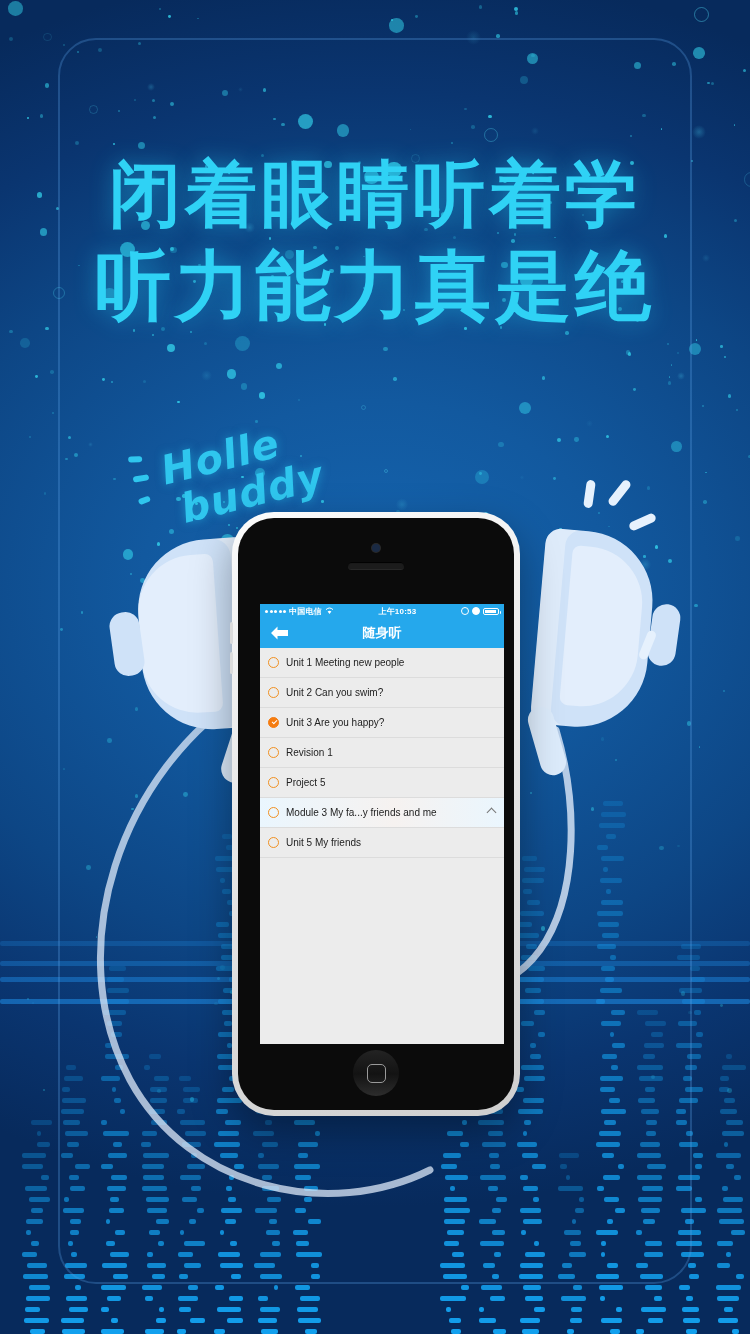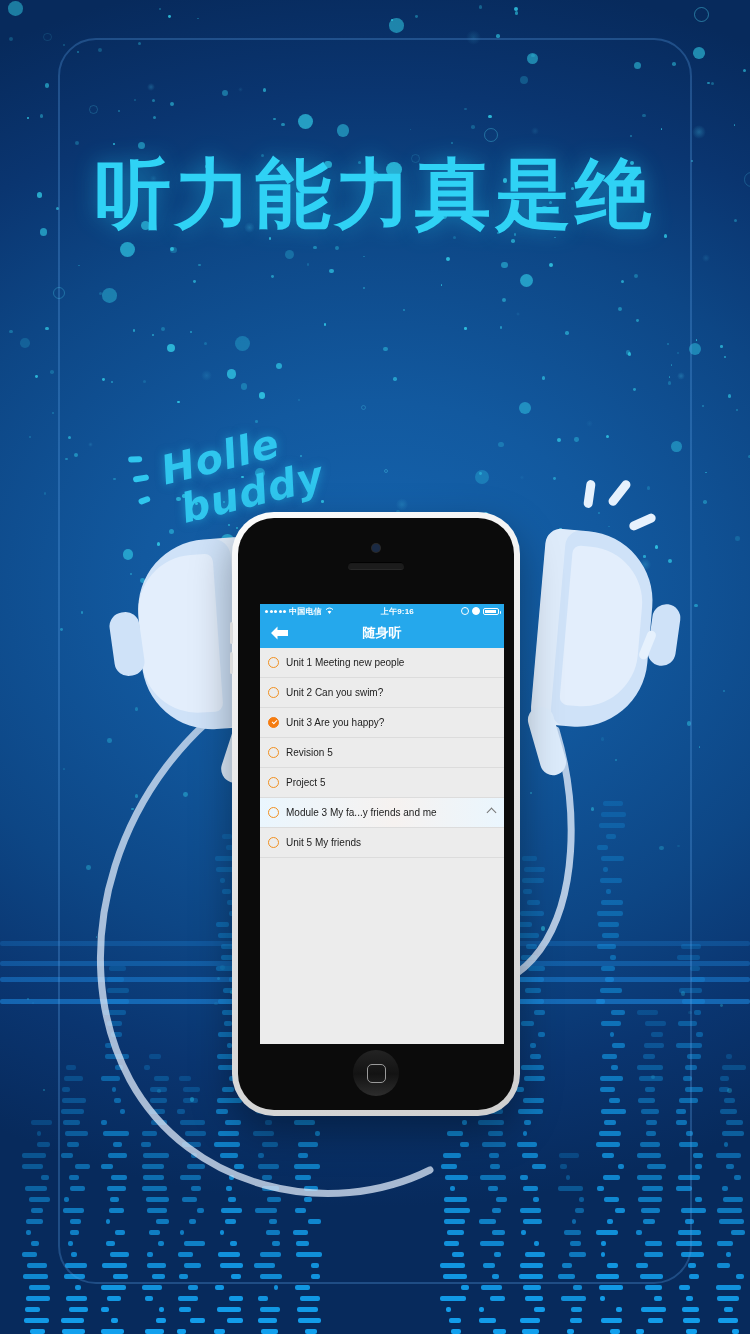--- a/index.html
+++ b/index.html
@@ -1049,20 +1049,21 @@
   <svg class="cable" style="top:660px;height:420px;" viewBox="0 0 750 420">
     <path d="M298 60 C 340 140, 330 230, 290 300" fill="none" stroke="rgba(222,234,250,.0)" stroke-width="7"></path>
   </svg>
   <svg class="cable" style="top:480px;height:700px;" viewBox="0 0 750 700">
     <path d="M556 250 C 580 330, 576 420, 540 470 C 500 525, 430 520, 400 470" fill="none" stroke="rgba(222,234,250,.8)" stroke-width="7" stroke-linecap="round"></path>
   </svg>
 
   <div class="frame-border"></div>
 
   <div class="headline">
+    <div class="line">闭着眼睛听着学</div>
     <div class="line line2">听力能力真是绝</div>
   </div>
 
   <div class="holle">
     <span class="tick" style="top:8px;width:14px;height:6px;transform:rotate(12deg);"></span>
     <span class="tick" style="top:28px;width:16px;height:6px;transform:rotate(4deg);"></span>
     <span class="tick" style="top:50px;width:12px;height:6px;transform:rotate(-6deg);"></span>
     <span class="w w1">Holle</span>
     <span class="w w2">buddy</span>
   </div>
@@ -1099,21 +1100,21 @@
                 <i></i>
                 <i></i>
                 <i></i>
               </span>
             <span>中国电信</span>
             <svg width="9" height="8" viewBox="0 0 9 8">
               <path d="M4.5 7 L2.6 4.6 A3 3 0 0 1 6.4 4.6 Z" fill="#fff"></path>
               <path d="M1 2.6 A5.2 5.2 0 0 1 8 2.6" stroke="#fff" stroke-width="1" fill="none"></path>
             </svg>
           </div>
-          <div class="sb-center">上午9:16</div>
+          <div class="sb-center">上午10:53</div>
           <div class="sb-right">
             <span class="mini-ico"></span>
             <span class="mini-ico fill"></span>
             <span class="batt">
                 <i></i>
               </span>
           </div>
         </div>
 
         <div class="navbar">
@@ -1131,21 +1132,21 @@
             <div class="row unit">
               <span class="bullet"></span>
               <span class="label">Unit 2  Can you swim?</span>
             </div>
             <div class="row unit">
               <span class="bullet done"></span>
               <span class="label">Unit 3  Are you happy?</span>
             </div>
             <div class="row unit">
               <span class="bullet"></span>
-              <span class="label">Revision 5</span>
+              <span class="label">Revision 1</span>
             </div>
             <div class="row unit">
               <span class="bullet"></span>
               <span class="label">Project 5</span>
             </div>
             <div class="row module">
               <span class="bullet"></span>
               <span class="label">Module 3  My fa...y friends and me</span>
               <span class="chev"></span>
             </div>

